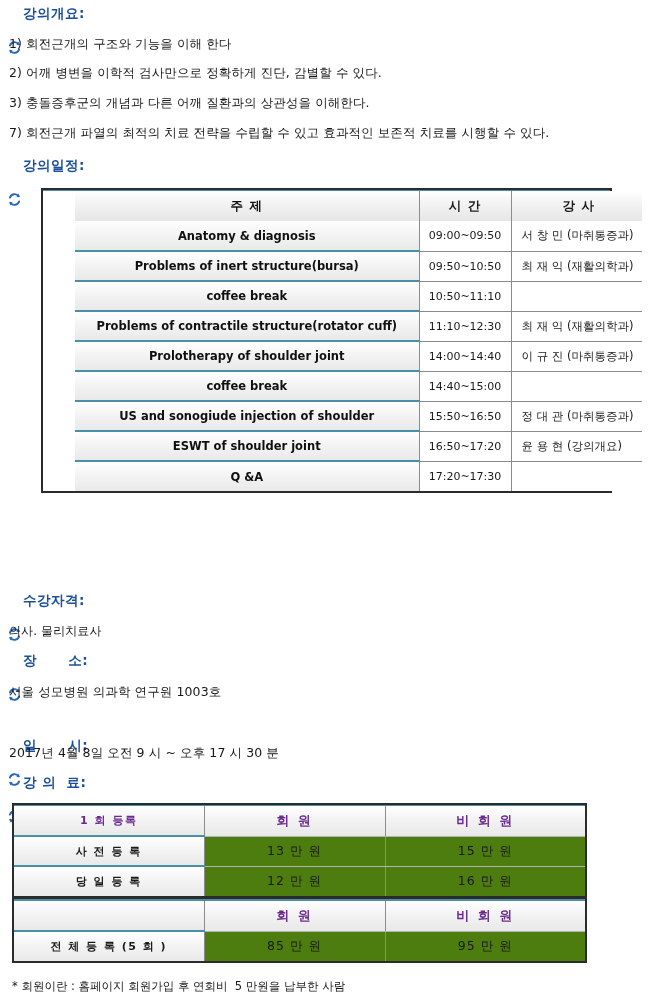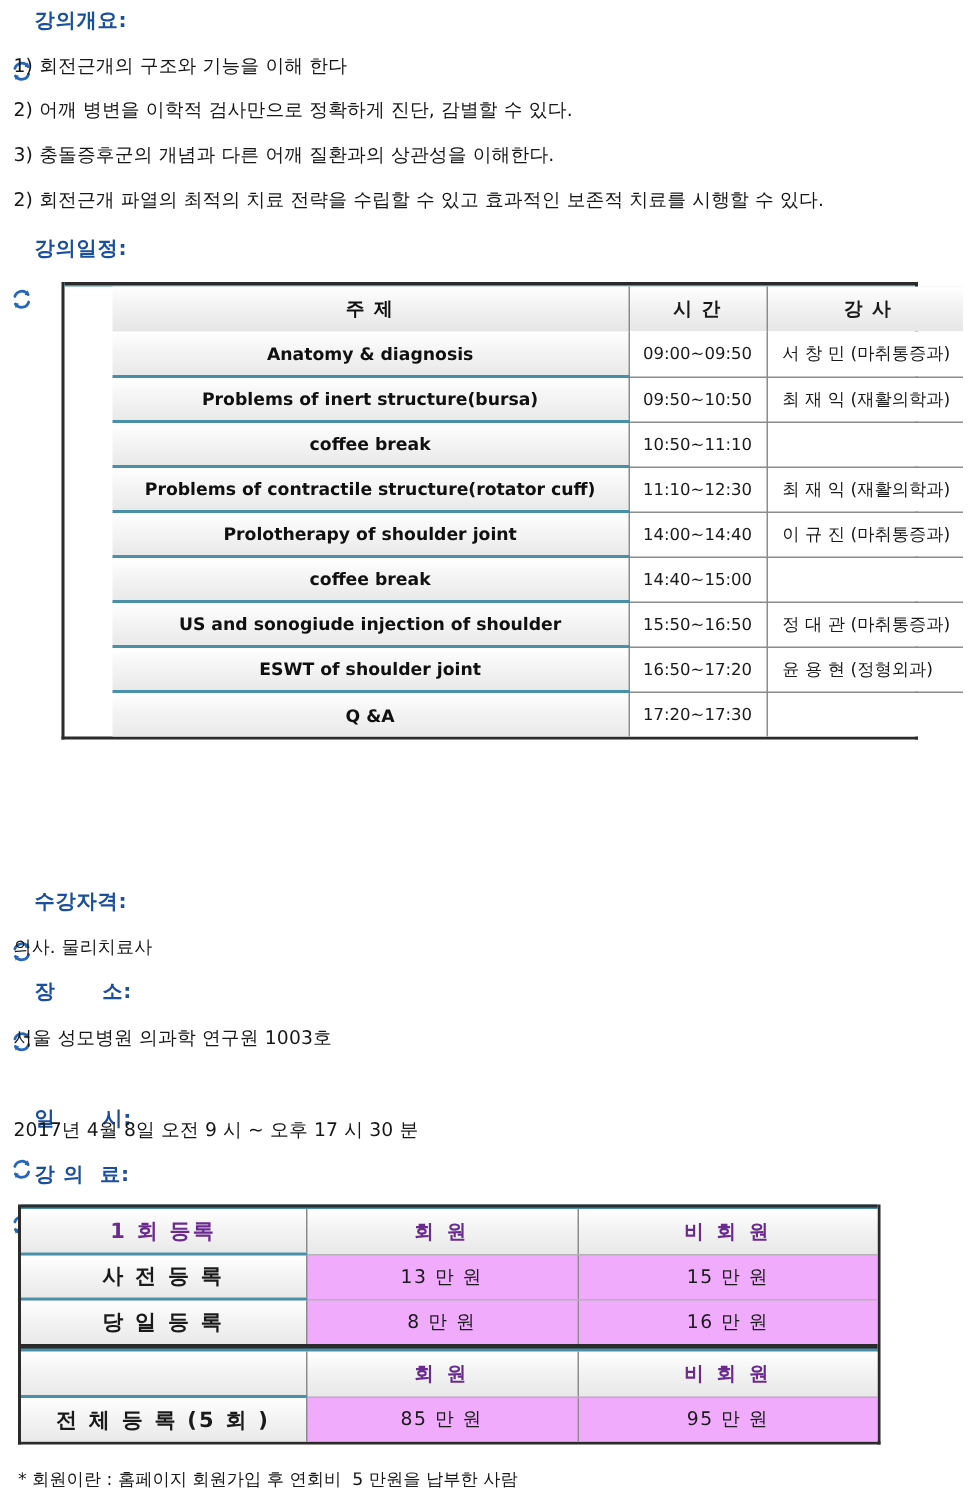--- a/index.html
+++ b/index.html
@@ -155,28 +155,28 @@
 
   table.fee td {
     height: 30px;
     vertical-align: middle;
     text-align: center;
   }
   table.fee .f-lbl {
     background: linear-gradient(to bottom, #ffffff 0%, #f4f4f4 45%, #e9e9e9 100%);
     border-right: 1px solid #8c8c8c;
     border-bottom: 2px solid #4a8fa8;
-    font-size: 14px;
+    font-size: 11px;
     font-weight: bold;
     color: #1a1a1a;
     letter-spacing: 1.5px;
     margin-left: 16px;
   }
   table.fee .f-val {
-    background: #f0abfc;
+    background: #4d7c0f;
     border-right: 1px solid #8c8c8c;
     border-bottom: 1px solid #b4b4b4;
     font-size: 12.5px;
     color: #1a1a1a;
     letter-spacing: 1px;
   }
   table.fee .f-val.last { border-right: none; }
   table.fee .f-hdr {
     font-weight: bold;
     font-size: 13px;
@@ -222,21 +222,21 @@
       <path d="M12.2 1.6 L13.6 5.2 L10.0 5.0 Z" fill="#2766b8"></path>
       <path d="M3.8 14.4 L2.4 10.8 L6.0 11.0 Z" fill="#2766b8"></path>
     </svg>
   </span>
   <span>강의개요:</span>
 </div>
 
 <div class="para abs" style="left:9px; top:36px;">1) 회전근개의 구조와 기능을 이해 한다</div>
 <div class="para abs" style="left:9px; top:65px;">2) 어깨 병변을 이학적 검사만으로 정확하게 진단, 감별할 수 있다.</div>
 <div class="para abs" style="left:9px; top:95px;">3) 충돌증후군의 개념과 다른 어깨 질환과의 상관성을 이해한다.</div>
-<div class="para abs" style="left:9px; top:125px;">2) 회전근개 파열의 최적의 치료 전략을 수립할 수 있고 효과적인 보존적 치료를 시행할 수 있다.</div>
+<div class="para abs" style="left:9px; top:125px;">7) 회전근개 파열의 최적의 치료 전략을 수립할 수 있고 효과적인 보존적 치료를 시행할 수 있다.</div>
 
 <div class="heading abs" style="left:7px; top:157px;">
   <span class="bullet-icon">
     <svg width="15" height="15" viewBox="0 0 16 16" aria-hidden="true">
       <path d="M3.1 6.0 A5.2 5.2 0 0 1 12.4 4.6" fill="none" stroke="#2766b8" stroke-width="2.0" stroke-linecap="round"></path>
       <path d="M12.9 10.0 A5.2 5.2 0 0 1 3.6 11.4" fill="none" stroke="#2766b8" stroke-width="2.0" stroke-linecap="round"></path>
       <path d="M12.2 1.6 L13.6 5.2 L10.0 5.0 Z" fill="#2766b8"></path>
       <path d="M3.8 14.4 L2.4 10.8 L6.0 11.0 Z" fill="#2766b8"></path>
     </svg>
   </span>
@@ -290,21 +290,21 @@
         <td class="lect"></td>
       </tr>
       <tr>
         <td class="subject">US and  sonogiude injection of shoulder</td>
         <td class="time">15:50~16:50</td>
         <td class="lect">정 대 관 (마취통증과)</td>
       </tr>
       <tr>
         <td class="subject">ESWT of shoulder joint</td>
         <td class="time">16:50~17:20</td>
-        <td class="lect">윤 용 현 (정형외과)</td>
+        <td class="lect">윤 용 현 (강의개요)</td>
       </tr>
       <tr>
         <td class="subject">Q &amp;A</td>
         <td class="time">17:20~17:30</td>
         <td class="lect"></td>
       </tr>
     </tbody>
   </table>
 </div>
 
@@ -373,21 +373,21 @@
         <td class="f-hdr">회 원</td>
         <td class="f-hdr last">비 회 원</td>
       </tr>
       <tr>
         <td class="f-lbl">사 전 등 록</td>
         <td class="f-val">13 만 원</td>
         <td class="f-val last">15 만 원</td>
       </tr>
       <tr class="lastrow">
         <td class="f-lbl">당 일 등 록</td>
-        <td class="f-val">8 만 원</td>
+        <td class="f-val">12 만 원</td>
         <td class="f-val last">16 만 원</td>
       </tr>
     </tbody>
   </table>
 
   <div class="fee-divider"></div>
 
   <table class="fee">
     <colgroup>
         <col class="f-label">

